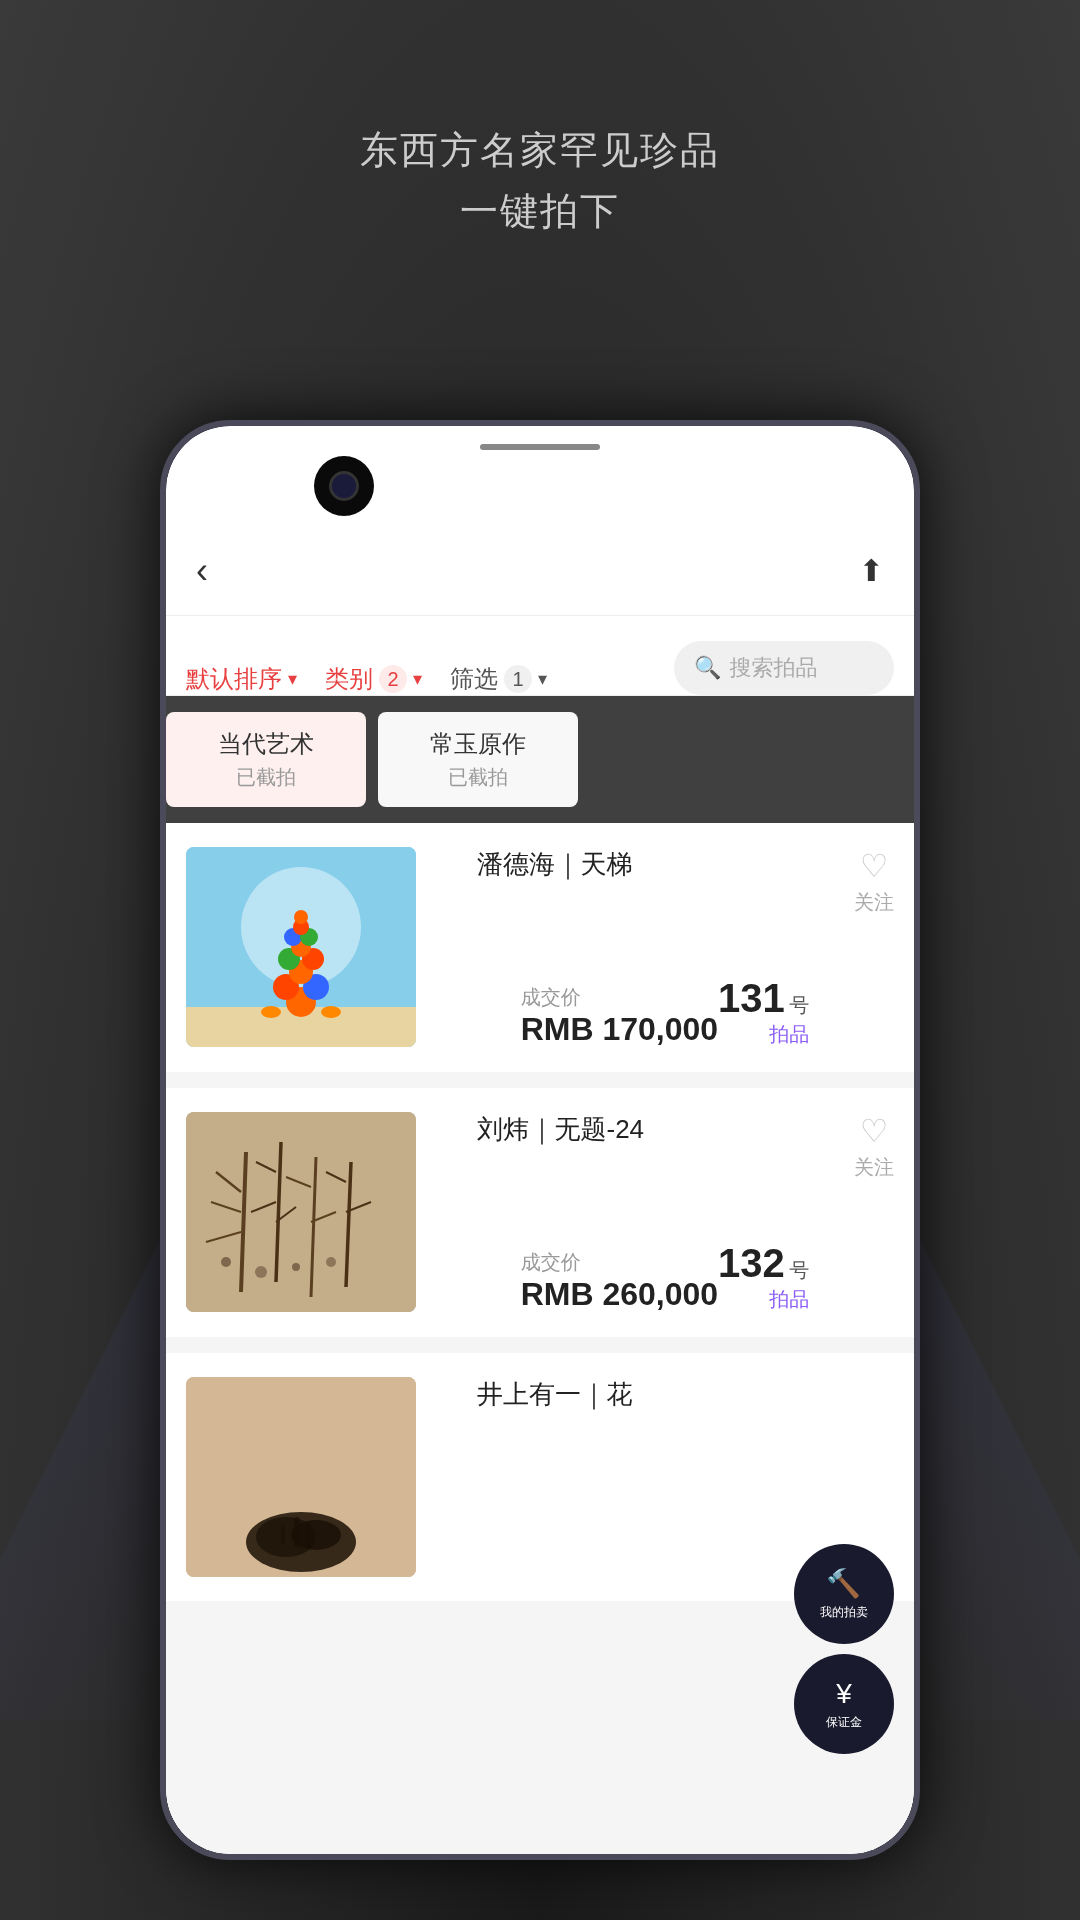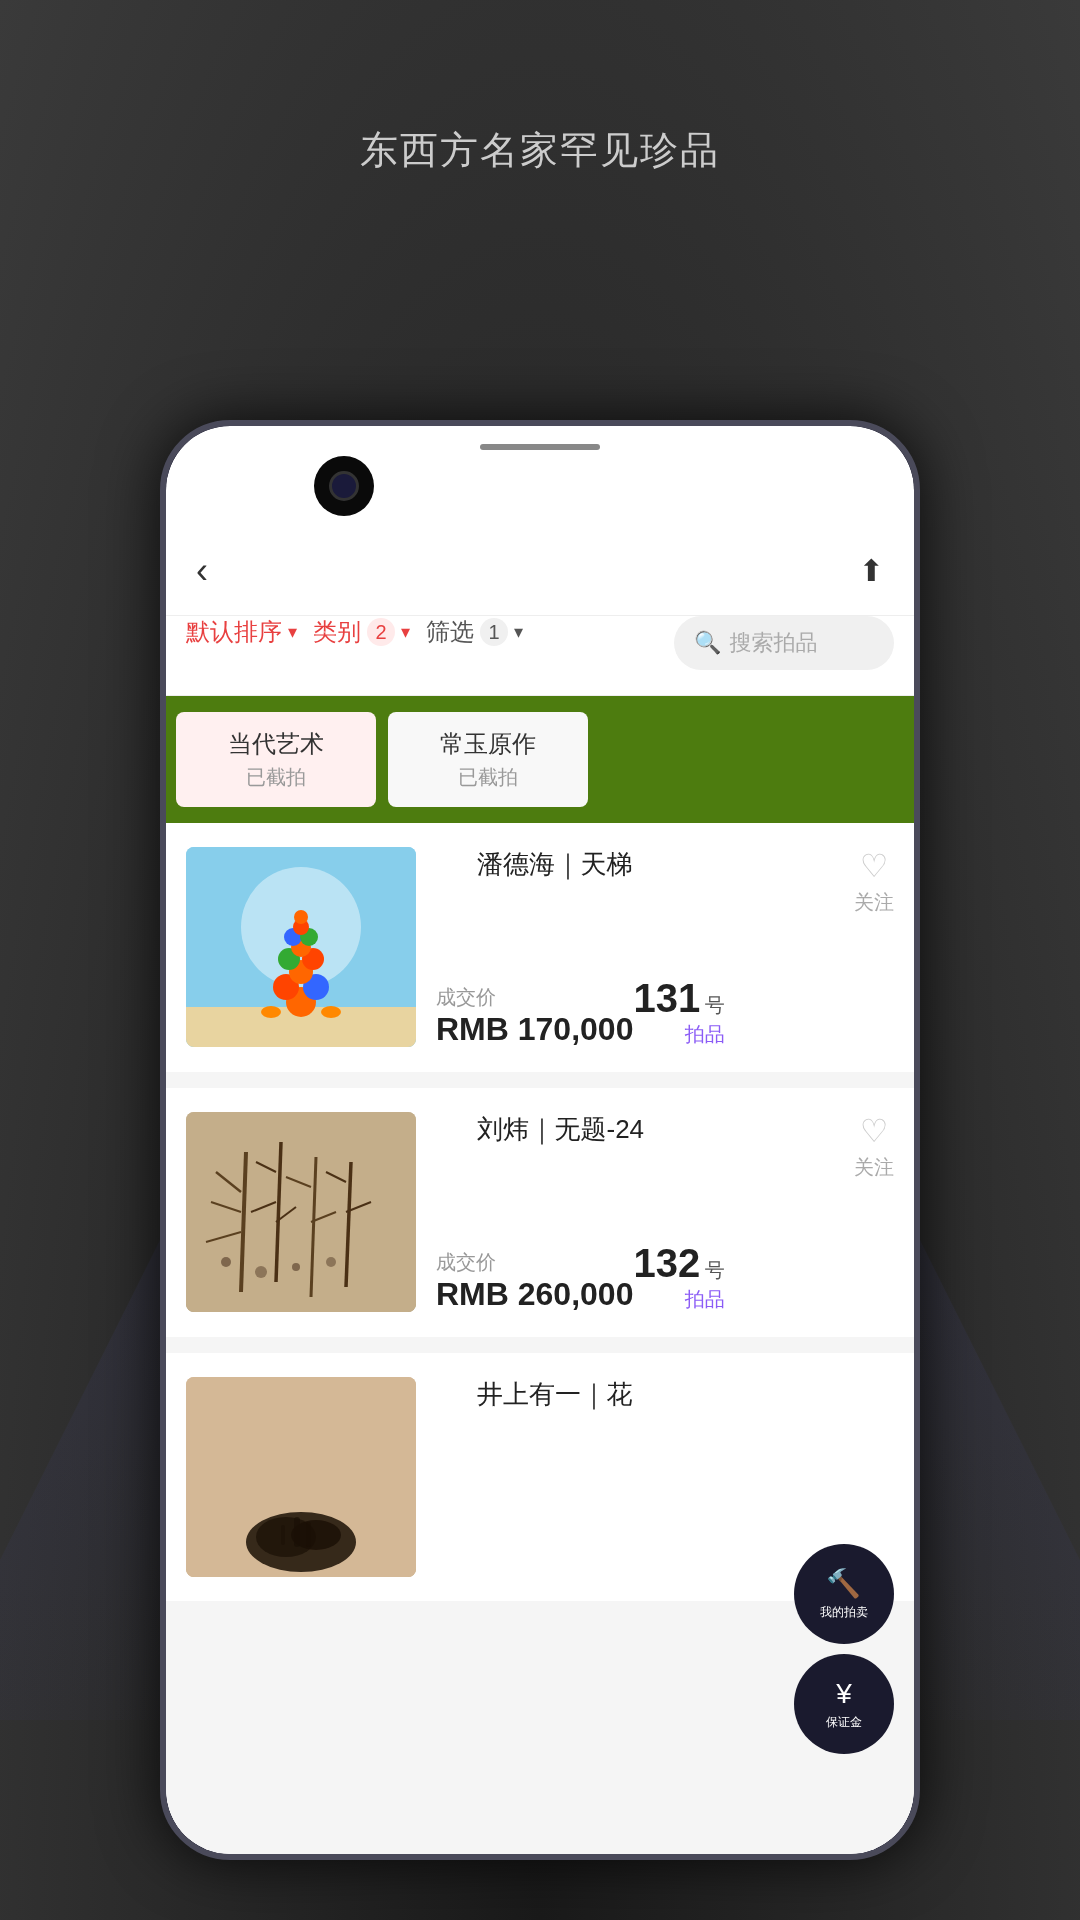--- a/index.html
+++ b/index.html
@@ -133,23 +133,23 @@
     .share-btn {
       font-size: 30px;
       color: #333;
     }
 
     
     .filter-bar {
       background: #ffffff;
       height: 80px;
       display: flex;
-      align-items: flex-start;
+      align-items: flex-end;
       padding: 0 20px;
-      gap: 16px;
+      gap: 28px;
       border-bottom: 1px solid #eeeeee;
     }
     .filter-btn {
       display: flex;
       align-items: center;
       gap: 6px;
       font-size: 24px;
       color: #e84040;
       cursor: pointer;
     }
@@ -188,23 +188,23 @@
       font-size: 22px;
       color: #aaa;
     }
     .search-placeholder {
       font-size: 22px;
       color: #aaa;
     }
 
     
     .category-tabs {
-      background: #4d7c0f;
-      display: flex;
-      padding: 16px 10px;
+      background: #404040;
+      display: flex;
+      padding: 16px 0;
       gap: 12px;
       overflow-x: auto;
     }
     .cat-tab {
       flex-shrink: 0;
       padding: 16px 30px;
       border-radius: 8px;
       text-align: center;
       min-width: 200px;
     }
@@ -305,21 +305,21 @@
     }
     .follow-text {
       font-size: 20px;
       color: #aaa;
     }
 
     .artwork-price-row {
       margin-top: auto;
       padding-top: 60px;
       display: flex;
-      justify-content: flex-start;
+      justify-content: center;
       align-items: flex-end;
     }
     .price-label {
       font-size: 20px;
       color: #999;
     }
     .price-value {
       font-size: 32px;
       font-weight: 700;
       color: #222;
@@ -407,20 +407,21 @@
 </head>
 <body>
 
 <div class="bg-gradient"></div>
 <div class="bg-deco-left"></div>
 <div class="bg-deco-right"></div>
 
 <div class="hero-section">
   <div class="hero-subtitle">
     <div>东西方名家罕见珍品</div>
+    <div>一键拍下</div>
   </div>
 </div>
 
 <div class="phone-mockup">
   <div class="phone-screen">
 
     <div class="camera-notch">
       <div class="camera-inner"></div>
     </div>
 

